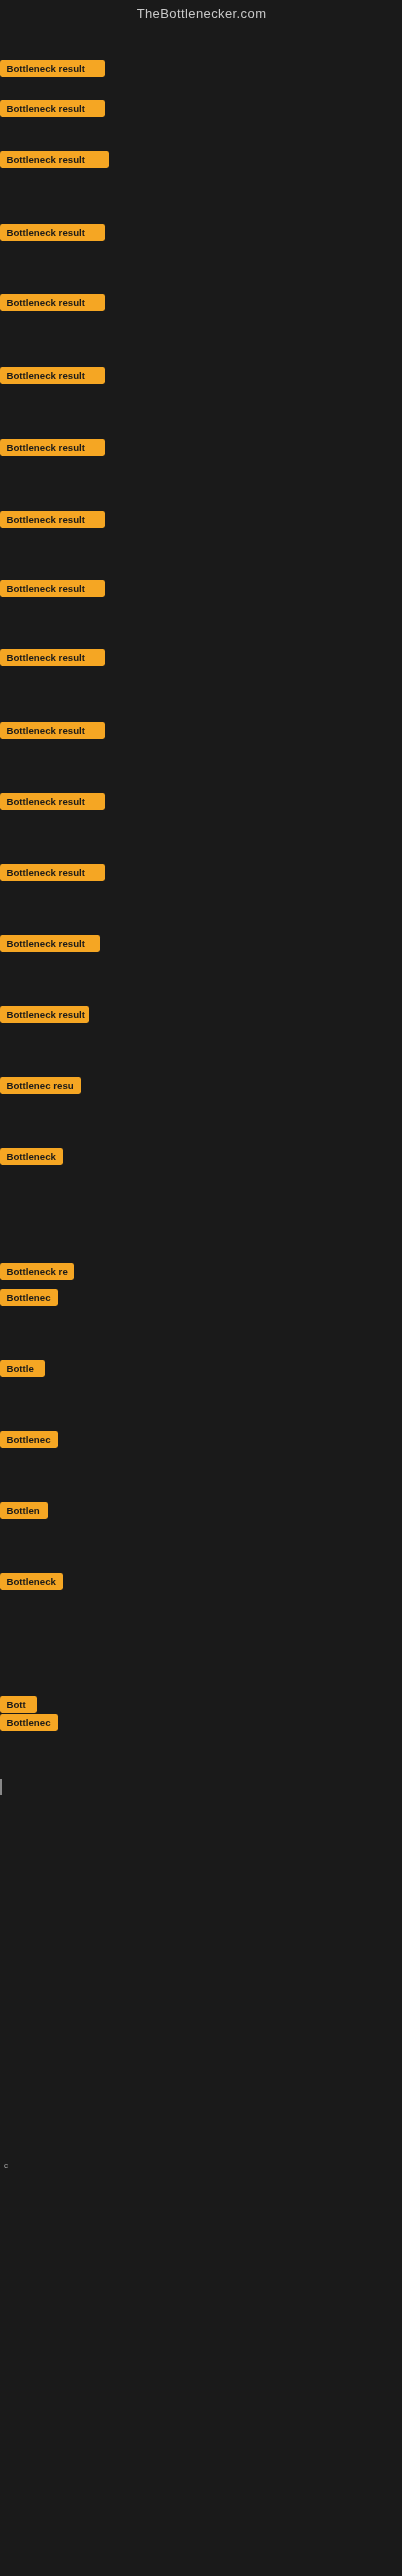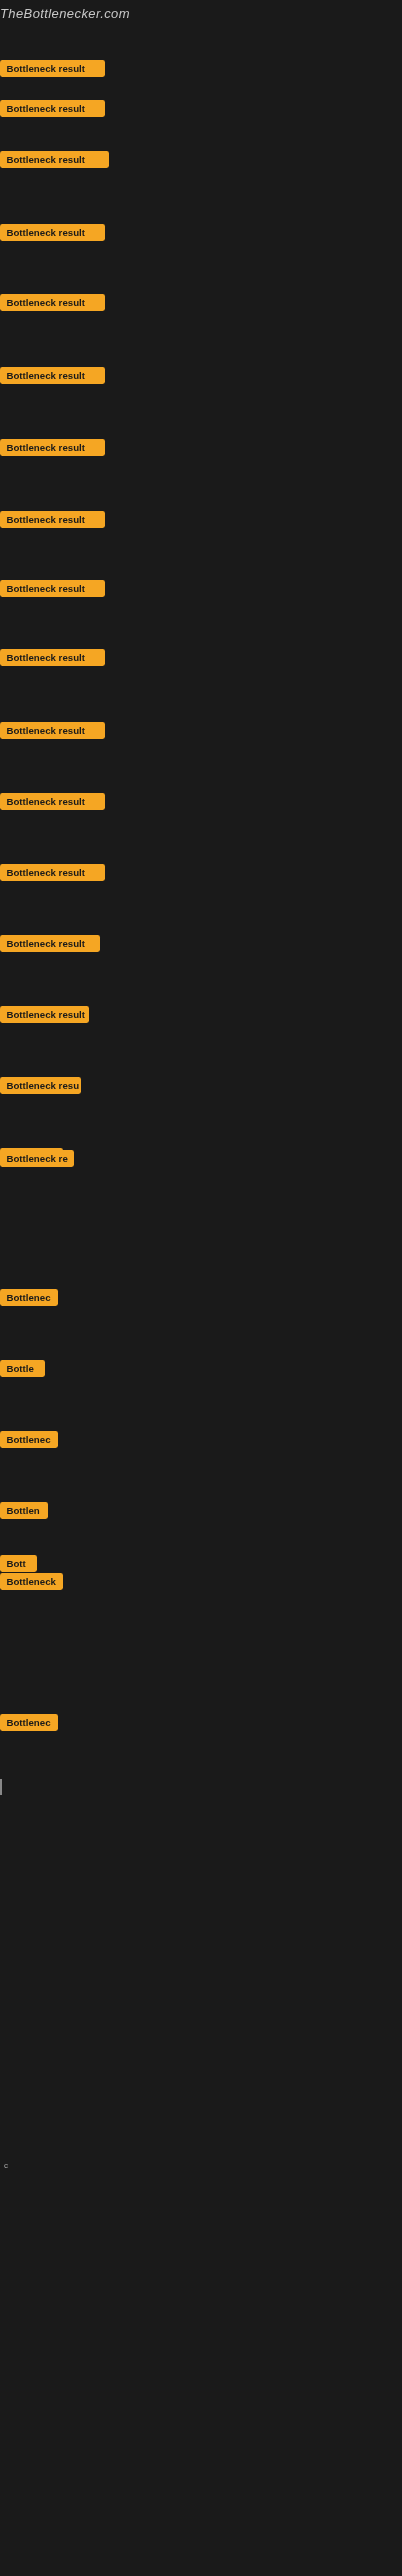--- a/index.html
+++ b/index.html
@@ -11,25 +11,25 @@
     body {
       background-color: #1a1a1a;
       font-family: Arial, sans-serif;
       width: 403px;
       min-height: 2576px;
       position: relative;
       overflow-x: hidden;
     }
 
     .site-title {
+      text-align: center;
       color: #c8c8c8;
       font-size: 13px;
       padding: 6.4px 0;
       letter-spacing: 0.4px;
-      font-style: italic;
     }
 
     .bottleneck-container {
       position: relative;
       width: 100%;
     }
 
     .bottleneck-row {
       position: absolute;
       left: 0;
@@ -108,44 +108,44 @@
     <div class="bottleneck-row" style="top: 828px;">
       <div class="bottleneck-badge" style="max-width: 105px; width: 105px;">Bottleneck result</div>
     </div>
     <div class="bottleneck-row" style="top: 899px;">
       <div class="bottleneck-badge" style="max-width: 100px; width: 100px;">Bottleneck result</div>
     </div>
     <div class="bottleneck-row" style="top: 970px;">
       <div class="bottleneck-badge" style="max-width: 89px; width: 89px;">Bottleneck result</div>
     </div>
     <div class="bottleneck-row" style="top: 1041px;">
-      <div class="bottleneck-badge" style="max-width: 81px; width: 81px;">Bottleneck resu</div>
+      <div class="bottleneck-badge" style="max-width: 81px; width: 81px;">Bottlenec resu</div>
     </div>
     <div class="bottleneck-row" style="top: 1112px;">
       <div class="bottleneck-badge" style="max-width: 63px; width: 63px;">Bottleneck</div>
     </div>
-    <div class="bottleneck-row" style="top: 1114px;">
+    <div class="bottleneck-row" style="top: 1227px;">
       <div class="bottleneck-badge" style="max-width: 74px; width: 74px;">Bottleneck re</div>
     </div>
     <div class="bottleneck-row" style="top: 1253px;">
       <div class="bottleneck-badge" style="max-width: 58px; width: 58px;">Bottlenec</div>
     </div>
     <div class="bottleneck-row" style="top: 1324px; border-radius: 7px;">
       <div class="bottleneck-badge" style="max-width: 45px; width: 45px;">Bottle</div>
     </div>
     <div class="bottleneck-row" style="top: 1395px;">
       <div class="bottleneck-badge" style="max-width: 58px; width: 58px;">Bottlenec</div>
     </div>
     <div class="bottleneck-row" style="top: 1466px;">
       <div class="bottleneck-badge" style="max-width: 48px; width: 64px;">Bottlen</div>
     </div>
     <div class="bottleneck-row" style="top: 1537px;">
       <div class="bottleneck-badge" style="max-width: 63px; width: 63px;">Bottleneck</div>
     </div>
-    <div class="bottleneck-row" style="top: 1519px; align-items: flex-end;">
+    <div class="bottleneck-row" style="top: 1660px; align-items: flex-end;">
       <div class="bottleneck-badge" style="max-width: 37px; width: 37px;">Bott</div>
     </div>
     <div class="bottleneck-row" style="top: 1678px;">
       <div class="bottleneck-badge" style="max-width: 58px; width: 58px;">Bottlenec</div>
     </div>
     <div class="cursor-line" style="top: 1751px;"></div>
     <div class="small-text" style="top: 2133px; left: 4px;">c</div>
   </div>
 
 

